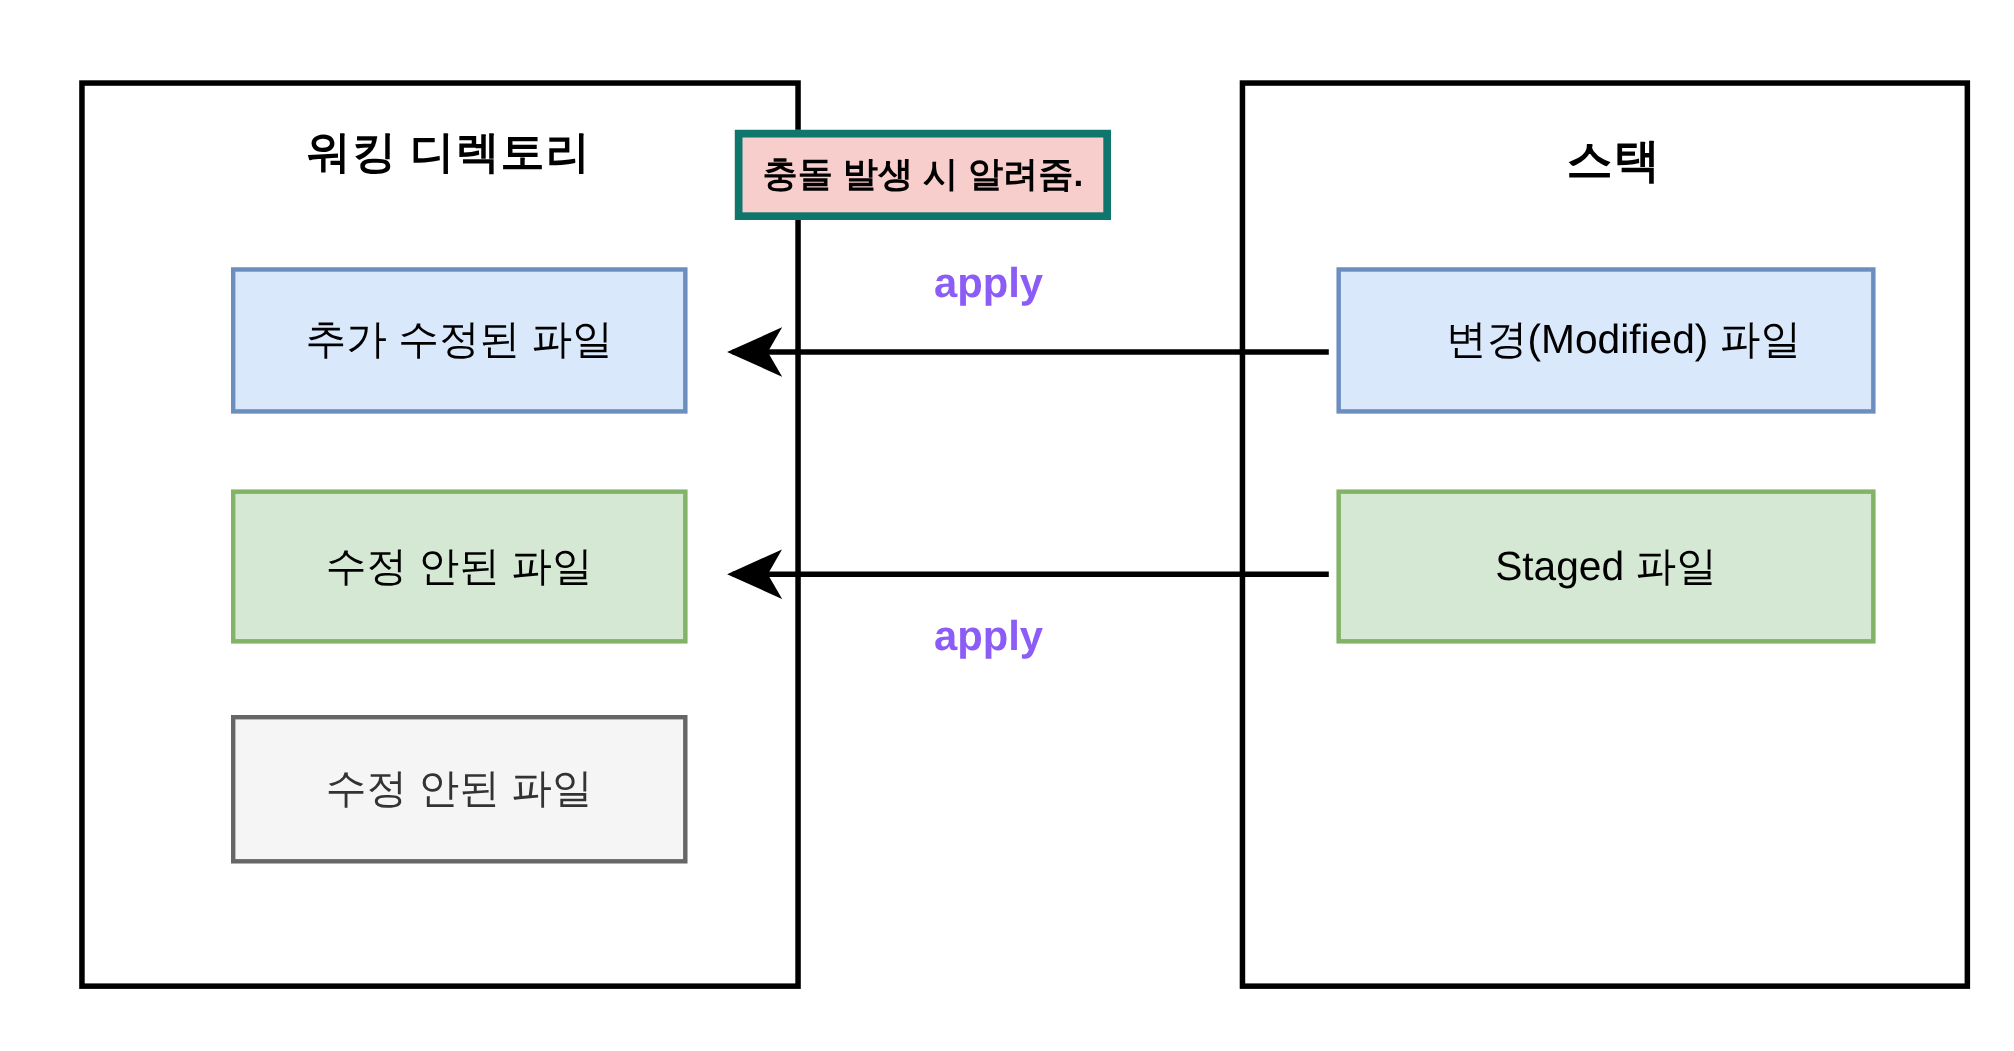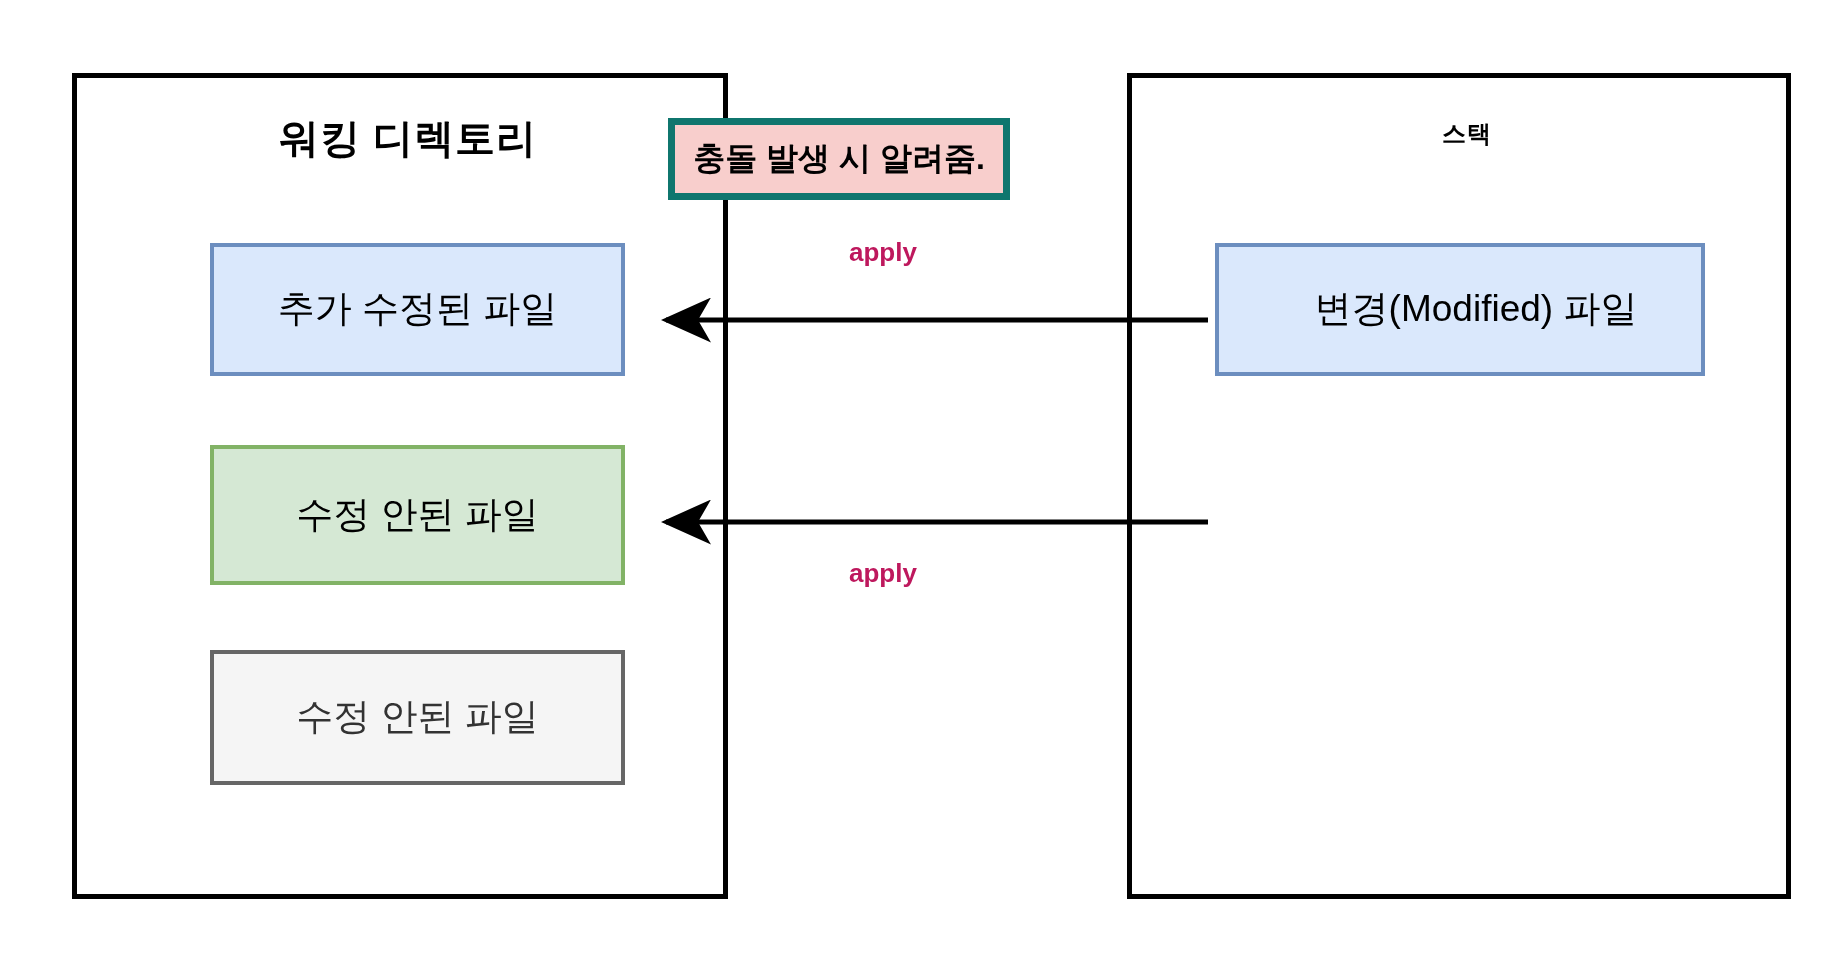--- a/index.html
+++ b/index.html
@@ -48,21 +48,21 @@
     white-space: nowrap;
     margin-left: 16px;
   }
   #panel-working .panel-title {
     top: 33px;
     font-size: 40px;
     letter-spacing: 1px;
   }
   #panel-stash .panel-title {
     top: 40px;
-    font-size: 24px;
+    font-size: 42px;
     letter-spacing: 1px;
   }
 
   
   .file-box {
     position: absolute;
     box-sizing: border-box;
     display: flex;
     align-items: center;
     justify-content: center;
@@ -102,23 +102,23 @@
     left: 0;
     top: 0;
     width: 1831px;
     height: 955px;
     pointer-events: none;
   }
 
   
   .arrow-label {
     position: absolute;
-    font-size: 26px;
+    font-size: 38px;
     font-weight: bold;
-    color: #be185d;
+    color: #8b5cf6;
     white-space: nowrap;
   }
   #label-apply-1 { left: 849px; top: 237px; }
   #label-apply-2 { left: 849px; top: 558px; }
 
   
   #callout-conflict {
     position: absolute;
     left: 668px;
     top: 118px;
@@ -150,20 +150,21 @@
     <div class="file-box box-green" id="wd-box-unmod-1">수정 안된 파일</div>
 
     <div class="file-box box-gray" id="wd-box-unmod-2">수정 안된 파일</div>
   </div>
 
   <div class="panel" id="panel-stash">
     <div class="panel-title">스택</div>
 
     <div class="file-box box-blue" id="st-box-modified">변경(Modified) 파일</div>
 
+    <div class="file-box box-green" id="st-box-staged">Staged 파일</div>
   </div>
 
   <svg class="arrow-svg" viewBox="0 0 1831 955">
     <defs>
       <marker id="arrowhead" markerWidth="10" markerHeight="9" refX="9" refY="4.5" orient="auto" markerUnits="strokeWidth">
         <path d="M 10 4.5 L 0 0 L 2.6 4.5 L 0 9 Z" fill="#000000"></path>
       </marker>
     </defs>
 
     <line x1="1208" y1="320" x2="666" y2="320" stroke="#000000" stroke-width="5" marker-end="url(#arrowhead)"></line>

